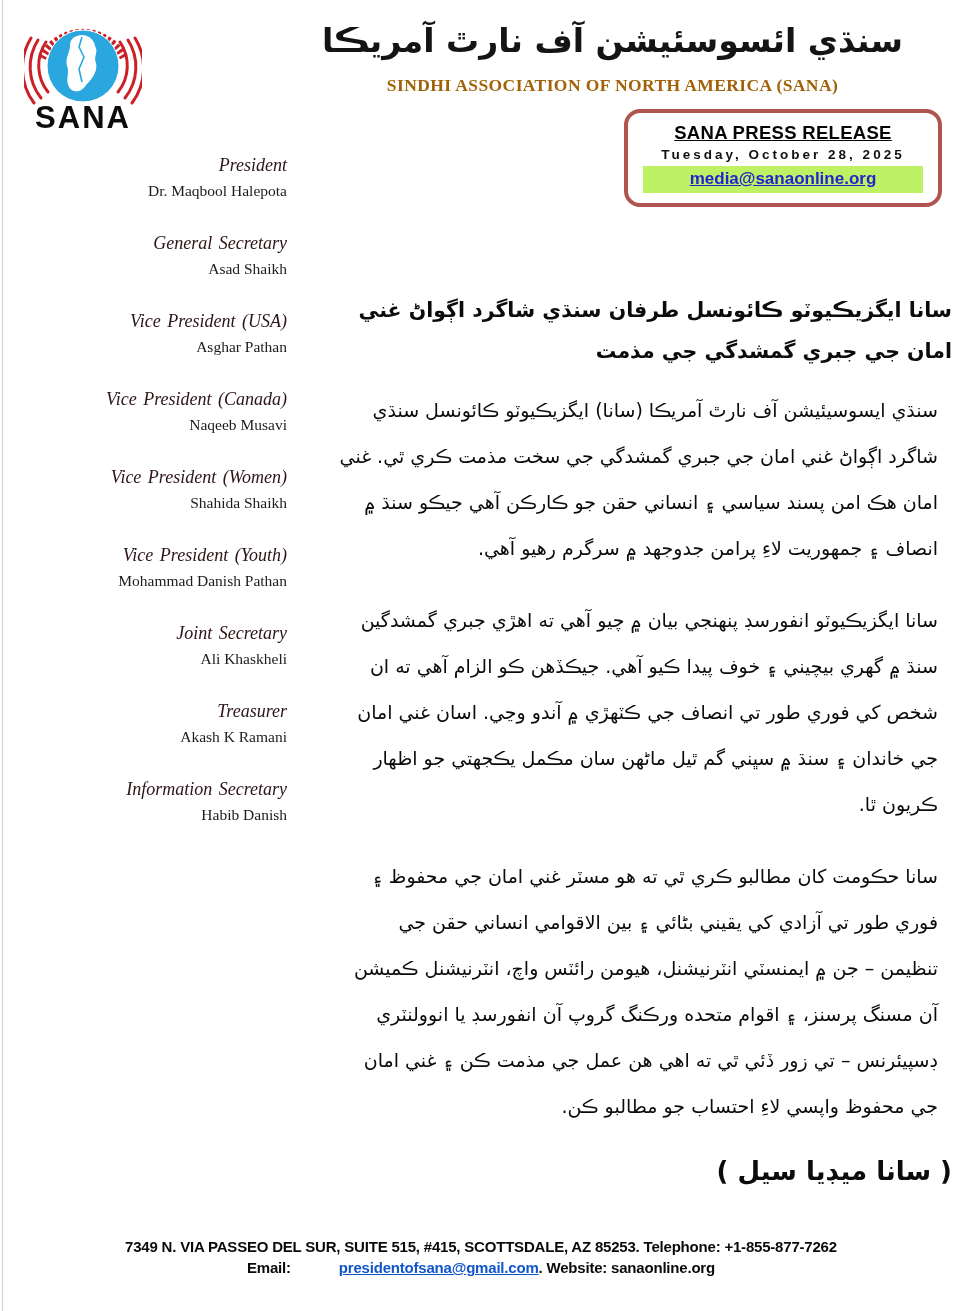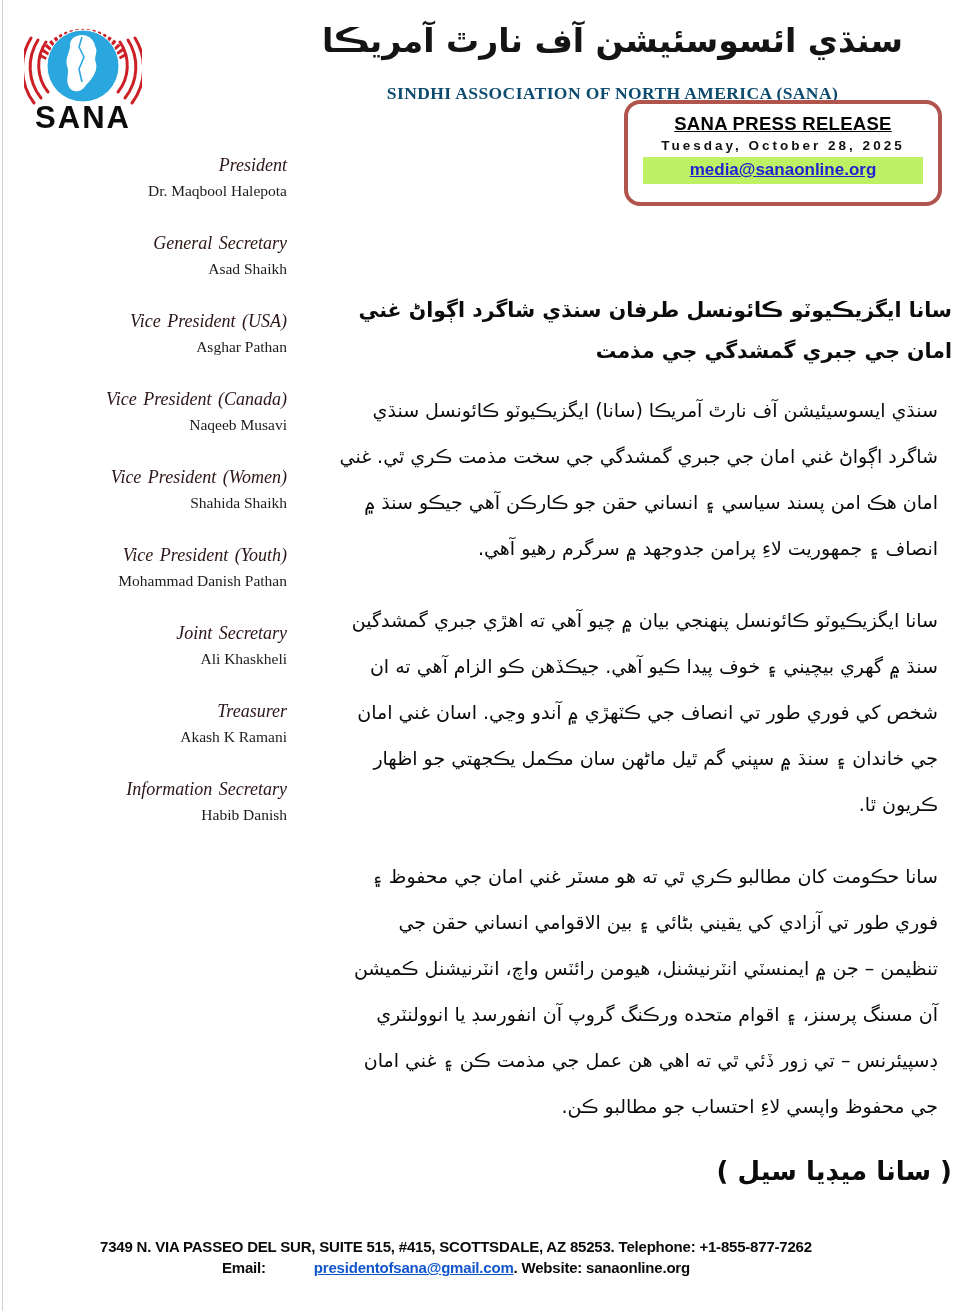--- a/index.html
+++ b/index.html
@@ -12,29 +12,29 @@
   
   .logo{position:absolute;left:24px;top:6px;width:118px;height:128px;}
 
   
   .header-right{position:absolute;left:300px;top:20px;width:625px;text-align:center;}
   .calligraphy{
     font-family:"DejaVu Sans",sans-serif;font-weight:bold;font-size:33px;
     color:#141414;direction:rtl;line-height:1.3;
   }
   .main-title{
-    margin-top:20px;font-family:"Liberation Serif",serif;font-weight:bold;
-    font-size:17.5px;letter-spacing:0.4px;color:#0c4a6e;
+    margin-top:12px;font-family:"Liberation Serif",serif;font-weight:bold;
+    font-size:17.5px;letter-spacing:0.4px;color:#a16207;
   }
 
   
   .press-box{
-    position:absolute;left:624px;top:100px;width:298px;
+    position:absolute;left:624px;top:109px;width:298px;
     border:4px solid #b0544e;border-radius:16px;background:#ffffff;
-    padding:9px 6px 18px 6px;text-align:center;
+    padding:9px 6px 10px 6px;text-align:center;
   }
   .pb-title{
     font-weight:bold;font-size:18.5px;color:#050505;
     text-decoration:underline;letter-spacing:0.3px;
   }
   .pb-date{
     margin-top:3px;font-weight:bold;font-size:13.5px;color:#111;
     letter-spacing:3px;white-space:nowrap;
   }
   .pb-email-band{
@@ -62,21 +62,21 @@
   }
   .body-heading{
     font-weight:bold;font-size:20.5px;line-height:2.0;margin-bottom:16px;
   }
   .body-col p{font-size:19px;line-height:2.42;margin:0 14px 26px 0;}
   .signature{font-weight:bold;font-size:26px;margin-top:6px;}
 
   
   .footer{
     position:absolute;left:0;top:1236px;width:912px;text-align:center;
-    font-weight:bold;font-size:15px;line-height:21px;color:#0a0a0a;letter-spacing:-0.2px;
+    font-weight:bold;font-size:15px;line-height:21px;color:#0a0a0a;letter-spacing:-0.2px;padding-left:25px;
   }
   .footer-link{color:#1155cc;text-decoration:underline;margin-left:48px;}
 </style>
 </head>
 <body>
 
 <div class="left-edge"></div>
 
 <svg class="logo" viewBox="0 0 118 128">
 
@@ -151,21 +151,21 @@
   </div>
   <div class="officer">
     <div class="officer-title">Information Secretary</div>
     <div class="officer-name">Habib Danish</div>
   </div>
 </div>
 
 <div class="body-col">
   <div class="body-heading">سانا ايگزيڪيوٽو ڪائونسل طرفان سنڌي شاگرد اڳواڻ غني امان جي جبري گمشدگي جي مذمت</div>
   <p>سنڌي ايسوسيئيشن آف نارٿ آمريڪا (سانا) ايگزيڪيوٽو ڪائونسل سنڌي شاگرد اڳواڻ غني امان جي جبري گمشدگي جي سخت مذمت ڪري ٿي. غني امان هڪ امن پسند سياسي ۽ انساني حقن جو ڪارڪن آهي جيڪو سنڌ ۾ انصاف ۽ جمهوريت لاءِ پرامن جدوجهد ۾ سرگرم رهيو آهي.</p>
-  <p>سانا ايگزيڪيوٽو ڪائونسل پنهنجي بيان ۾ چيو آهي ته اهڙي جبري گمشدگين سنڌ ۾ گهري بيچيني ۽ خوف پيدا ڪيو آهي. جيڪڏهن ڪو الزام آهي ته ان شخص کي فوري طور تي انصاف جي ڪٽهڙي ۾ آندو وڃي. اسان غني امان جي خاندان ۽ سنڌ ۾ سڀني گم ٿيل ماڻهن سان مڪمل يڪجهتي جو اظهار ڪريون ٿا.</p>
+  <p>سانا ايگزيڪيوٽو انفورسڊ پنهنجي بيان ۾ چيو آهي ته اهڙي جبري گمشدگين سنڌ ۾ گهري بيچيني ۽ خوف پيدا ڪيو آهي. جيڪڏهن ڪو الزام آهي ته ان شخص کي فوري طور تي انصاف جي ڪٽهڙي ۾ آندو وڃي. اسان غني امان جي خاندان ۽ سنڌ ۾ سڀني گم ٿيل ماڻهن سان مڪمل يڪجهتي جو اظهار ڪريون ٿا.</p>
   <p>سانا حڪومت کان مطالبو ڪري ٿي ته هو مسٽر غني امان جي محفوظ ۽ فوري طور تي آزادي کي يقيني بڻائي ۽ بين الاقوامي انساني حقن جي تنظيمن – جن ۾ ايمنسٽي انٽرنيشنل، هيومن رائٽس واچ، انٽرنيشنل ڪميشن آن مسنگ پرسنز، ۽ اقوام متحده ورڪنگ گروپ آن انفورسڊ يا انوولنٽري ڊسپيئرنس – تي زور ڏئي ٿي ته اهي هن عمل جي مذمت ڪن ۽ غني امان جي محفوظ واپسي لاءِ احتساب جو مطالبو ڪن.</p>
   <div class="signature">( سانا ميڊيا سيل )</div>
 </div>
 
 <div class="footer">
   <div>7349 N. VIA PASSEO DEL SUR, SUITE 515, #415, SCOTTSDALE, AZ 85253. Telephone: +1-855-877-7262</div>
   <div>
     <span>Email:</span><a class="footer-link" href="#">presidentofsana@gmail.com</a><span>. Website: sanaonline.org</span>
   </div>
 </div>

